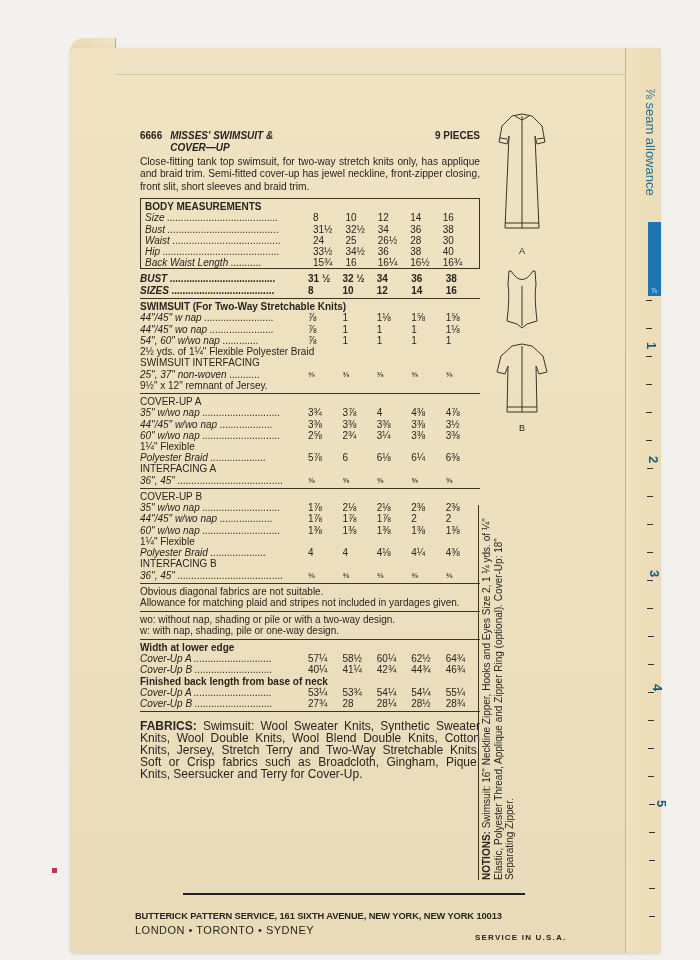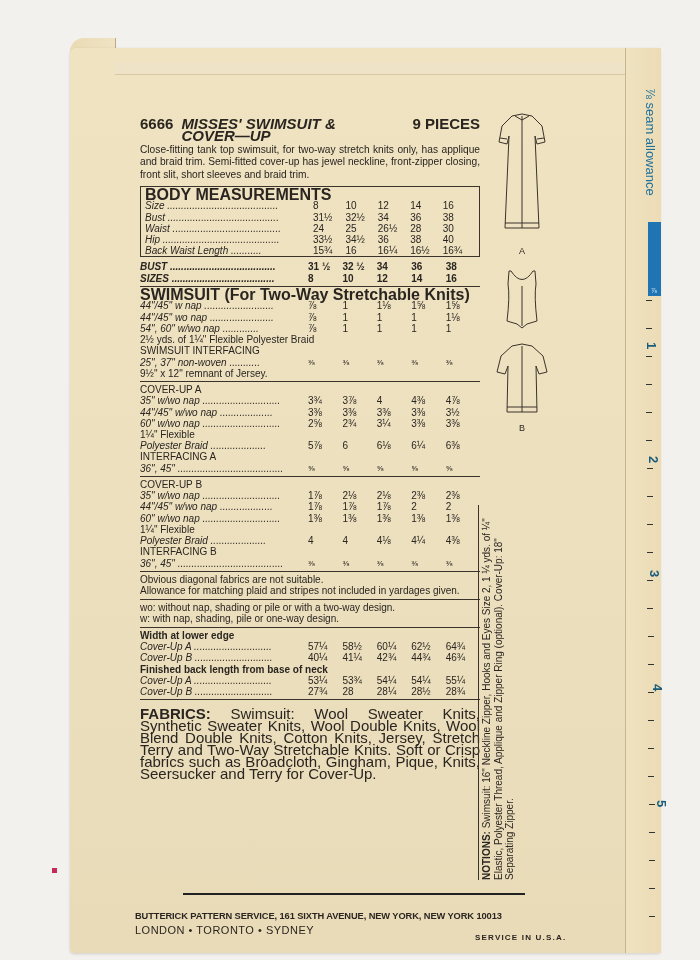--- a/index.html
+++ b/index.html
@@ -24,36 +24,36 @@
   .flap-right {
     position:absolute; left:625px; top:48px; width:35px; height:905px;
     background:linear-gradient(90deg,#efe2c0,#ecdcb6);
     border-left:1px solid #c8b590;
   }
   .top-edge {
     position:absolute; left:115px; top:62px; width:510px; height:12px;
     background:#eee3c6; border-bottom:1px solid #d8c8a4;
   }
   .content { position:absolute; left:140px; top:118px; width:340px; }
-  .hdr { display:flex; justify-content:space-between; font-weight:bold; font-size:15px; line-height:12px; }
+  .hdr { display:flex; justify-content:space-between; font-weight:bold; font-size:10px; line-height:12px;margin-top:12px; }
   .hdr .num { margin-right:8px; }
   .hdr .title { flex:1;font-style:italic; }
   .desc { font-size:10.2px; line-height:12.3px; margin-top:2px; text-align:justify; }
   .box { border:1px solid #3a332b; margin-top:5px; padding:2px 4px 0 4px; }
-  .sec-title { font-weight:bold; font-size:16px; line-height:11.5px; }
+  .sec-title { font-weight:bold; font-size:10px; line-height:11.5px; }
   .row { display:flex; font-size:10px; line-height:11.2px; }
   .row .lbl { width:168px; white-space:nowrap; overflow:hidden;font-style:italic; }
   .row .vals { display:flex; flex:1; }
   .row .vals span { flex:1; text-align:left; }
   .row.small .vals span { font-size:8px; }
   .bold { font-weight:bold; }
   .rule { border-top:1px solid #3a332b; margin:2px 0 2px 0; }
   .text { font-size:10px; line-height:11.3px; }
   .note { font-size:10px; line-height:11.5px; text-align:justify; }
-  .fabrics { font-size:15px; line-height:12px; margin-top:8px; text-align:justify; }
+  .fabrics { font-size:12px; line-height:12px; margin-top:8px; text-align:justify; }
   .illus { position:absolute; left:487px; top:108px; width:70px; }
   .illus .lbl { font-size:9px; text-align:center; margin:4px 0 10px 0; }
   .notions {
     position:absolute; left:478px; top:505px; width:375px; height:60px;
     transform-origin: 0 0; transform: translate(0,375px) rotate(-90deg);
     font-size:10px; line-height:11.5px;
     border-top:1px solid #3a332b; padding-top:2px;
   }
   .footer-rule { position:absolute; left:183px; top:893px; width:342px; border-top:2px solid #222; }
   .footer1 { position:absolute; left:135px; top:911px; font-size:9.3px; font-weight:bold; letter-spacing:-0.1px; }

